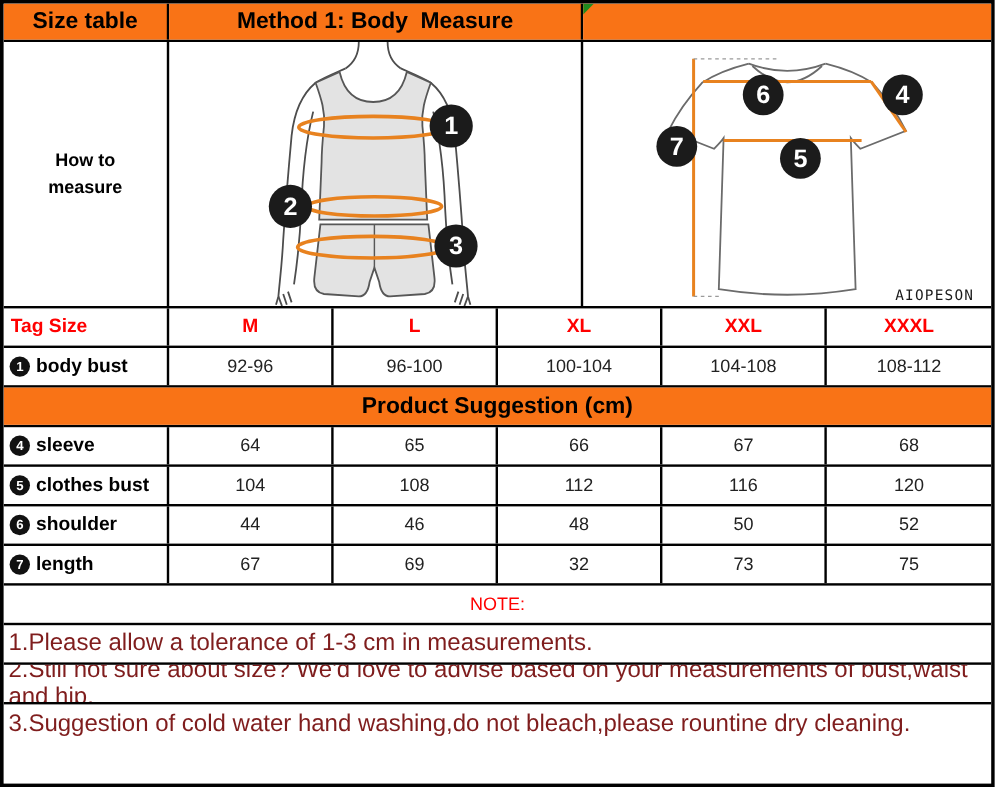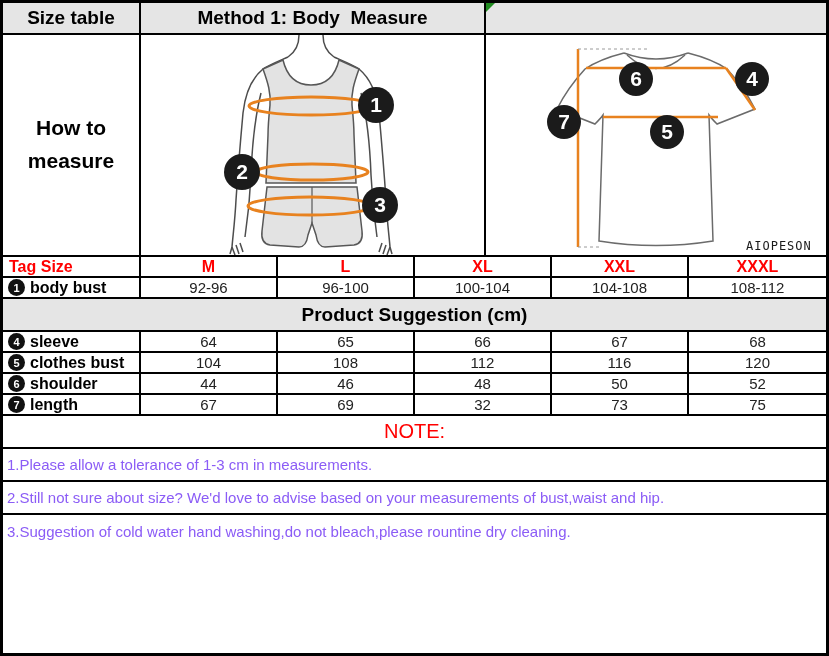--- a/index.html
+++ b/index.html
@@ -9,36 +9,36 @@
     border:3px solid #000;
     background:#fff;
     font-family:"Liberation Sans","DejaVu Sans",sans-serif;
     color:#1a1a1a;
     overflow:hidden;
   }
   .row { display:grid; border-bottom:2px solid #000; }
   .row:last-child { border-bottom:none; }
   .hdr-row { grid-template-columns:138px 345px 1fr; height:32px; }
   .illus-row { grid-template-columns:138px 345px 1fr; height:222px; }
-  .t-row { grid-template-columns:138px 137px 137px 137px 137px 1fr; height:21px; }
+  .t-row { grid-template-columns:138px 137px 137px 137px 137px 1fr; height:33px; }
   .full-row { grid-template-columns:1fr; height:33px; }
   .cell { display:flex; align-items:center; justify-content:center; border-right:2px solid #000; overflow:hidden; position:relative; }
   .cell:last-child { border-right:none; }
-  .gray { background:#e5e5e5; }
+  .gray { background:#f97316; }
   .hdr-text { font-weight:bold; font-size:19px; color:#000; white-space:pre; }
-  .howto { flex-direction:column; font-weight:bold; font-size:21px; line-height:1.55; color:#000; }
+  .howto { flex-direction:column; font-weight:bold; font-size:15px; line-height:1.55; color:#000; }
   .illus { padding:0; }
   .illus svg { width:100%; height:100%; display:block; }
   .tag-cell { justify-content:flex-start; padding-left:6px; color:#FF0000; font-weight:bold; font-size:16px; }
   .size-cell { color:#FF0000; font-weight:bold; font-size:16px; }
   .label-cell { justify-content:flex-start; padding-left:5px; font-weight:bold; font-size:16px; color:#000; gap:5px; }
   .badge { display:inline-flex; align-items:center; justify-content:center; width:17px; height:17px; min-width:17px; border-radius:50%; background:#111; color:#fff; font-size:11px; font-weight:bold; }
   .val-cell { font-size:15px; color:#222; }
-  .note-title { color:#FF0000; font-size:20px; justify-content:center; }
-  .note-cell { justify-content:flex-start; padding-left:4px; font-size:15px; color:#8b5cf6; }
+  .note-title { color:#FF0000; font-size:15px; justify-content:center; }
+  .note-cell { justify-content:flex-start; padding-left:4px; font-size:20px; color:#7f1d1d; }
   .corner-flag { position:absolute; top:0; left:0; width:0; height:0; border-top:9px solid #1F8A1F; border-right:9px solid transparent; }
   .marker { fill:#1b1b1b; }
   .marker-num { fill:#fff; font-weight:bold; font-size:21px; font-family:"Liberation Sans",sans-serif; text-anchor:middle; }
   .brand { font-family:"DejaVu Sans Mono","Liberation Mono",monospace; font-size:12px; fill:#1a1a1a; letter-spacing:1px; }
 </style>
 </head>
 <body>
 
 <div class="sheet">
 

